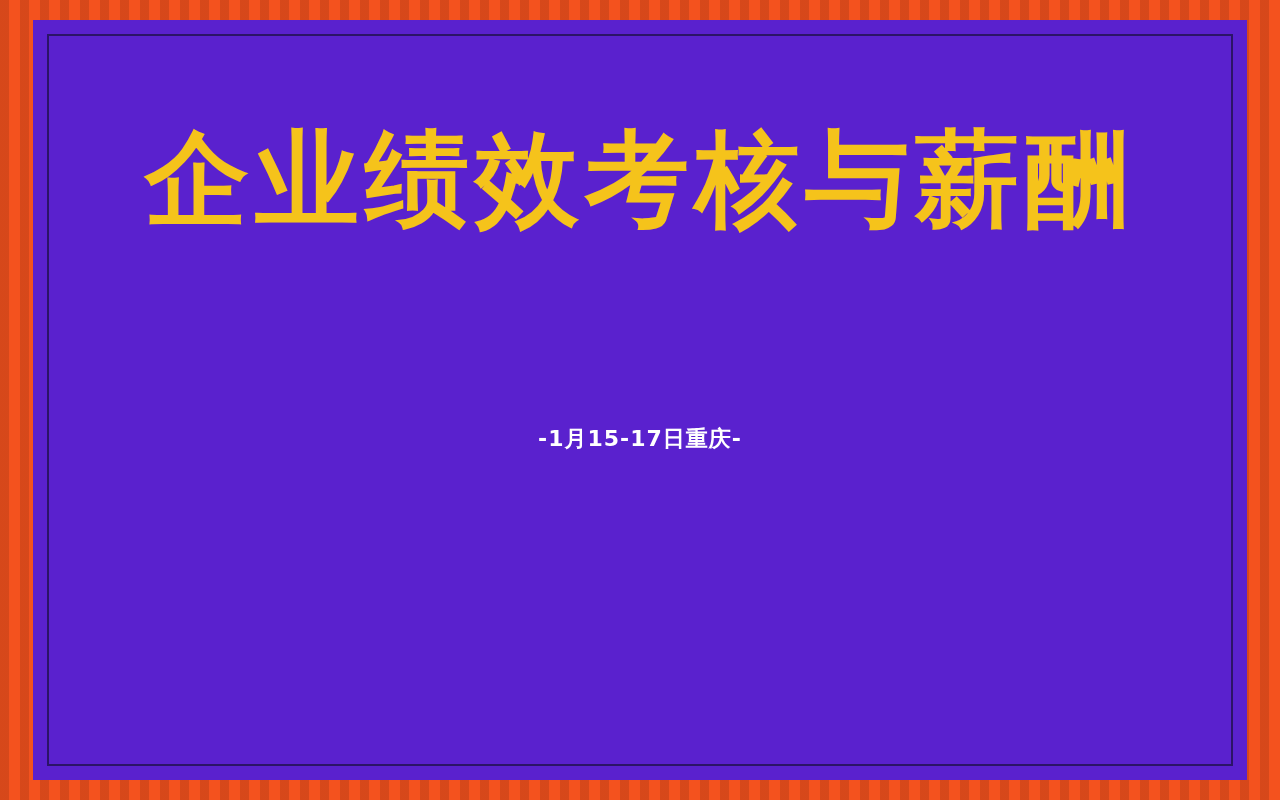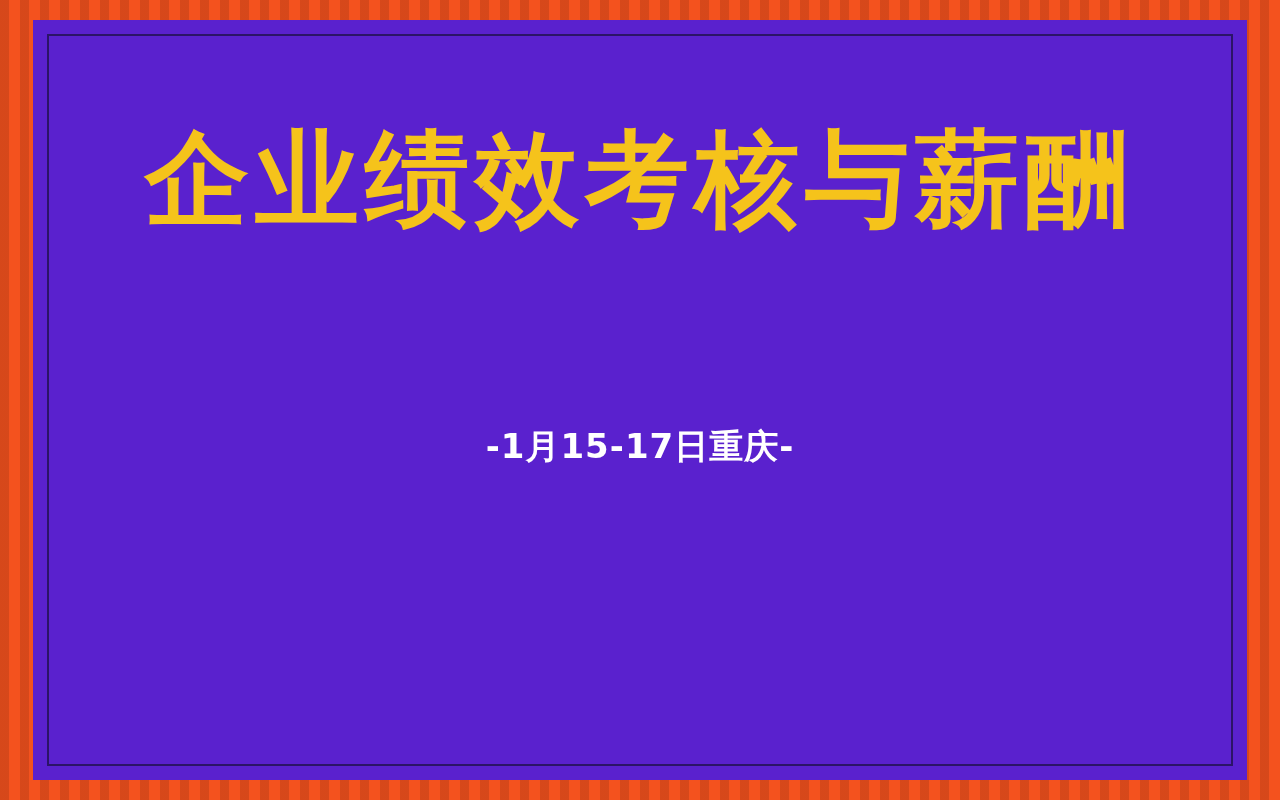--- a/index.html
+++ b/index.html
@@ -83,21 +83,21 @@
 
   .title-line.line1 {
     margin-bottom: 82px;
   }
 
   .subtitle {
     margin-top: 108px;
     color: #FFFFFF;
     font-family: "DejaVu Sans", "Liberation Sans", sans-serif;
     font-weight: bold;
-    font-size: 34px;
+    font-size: 22px;
     letter-spacing: 1px;
     white-space: nowrap;
     text-align: left;
   }
 </style>
 </head>
 <body>
 
 <div class="poster">
   <div class="stripes"></div>

